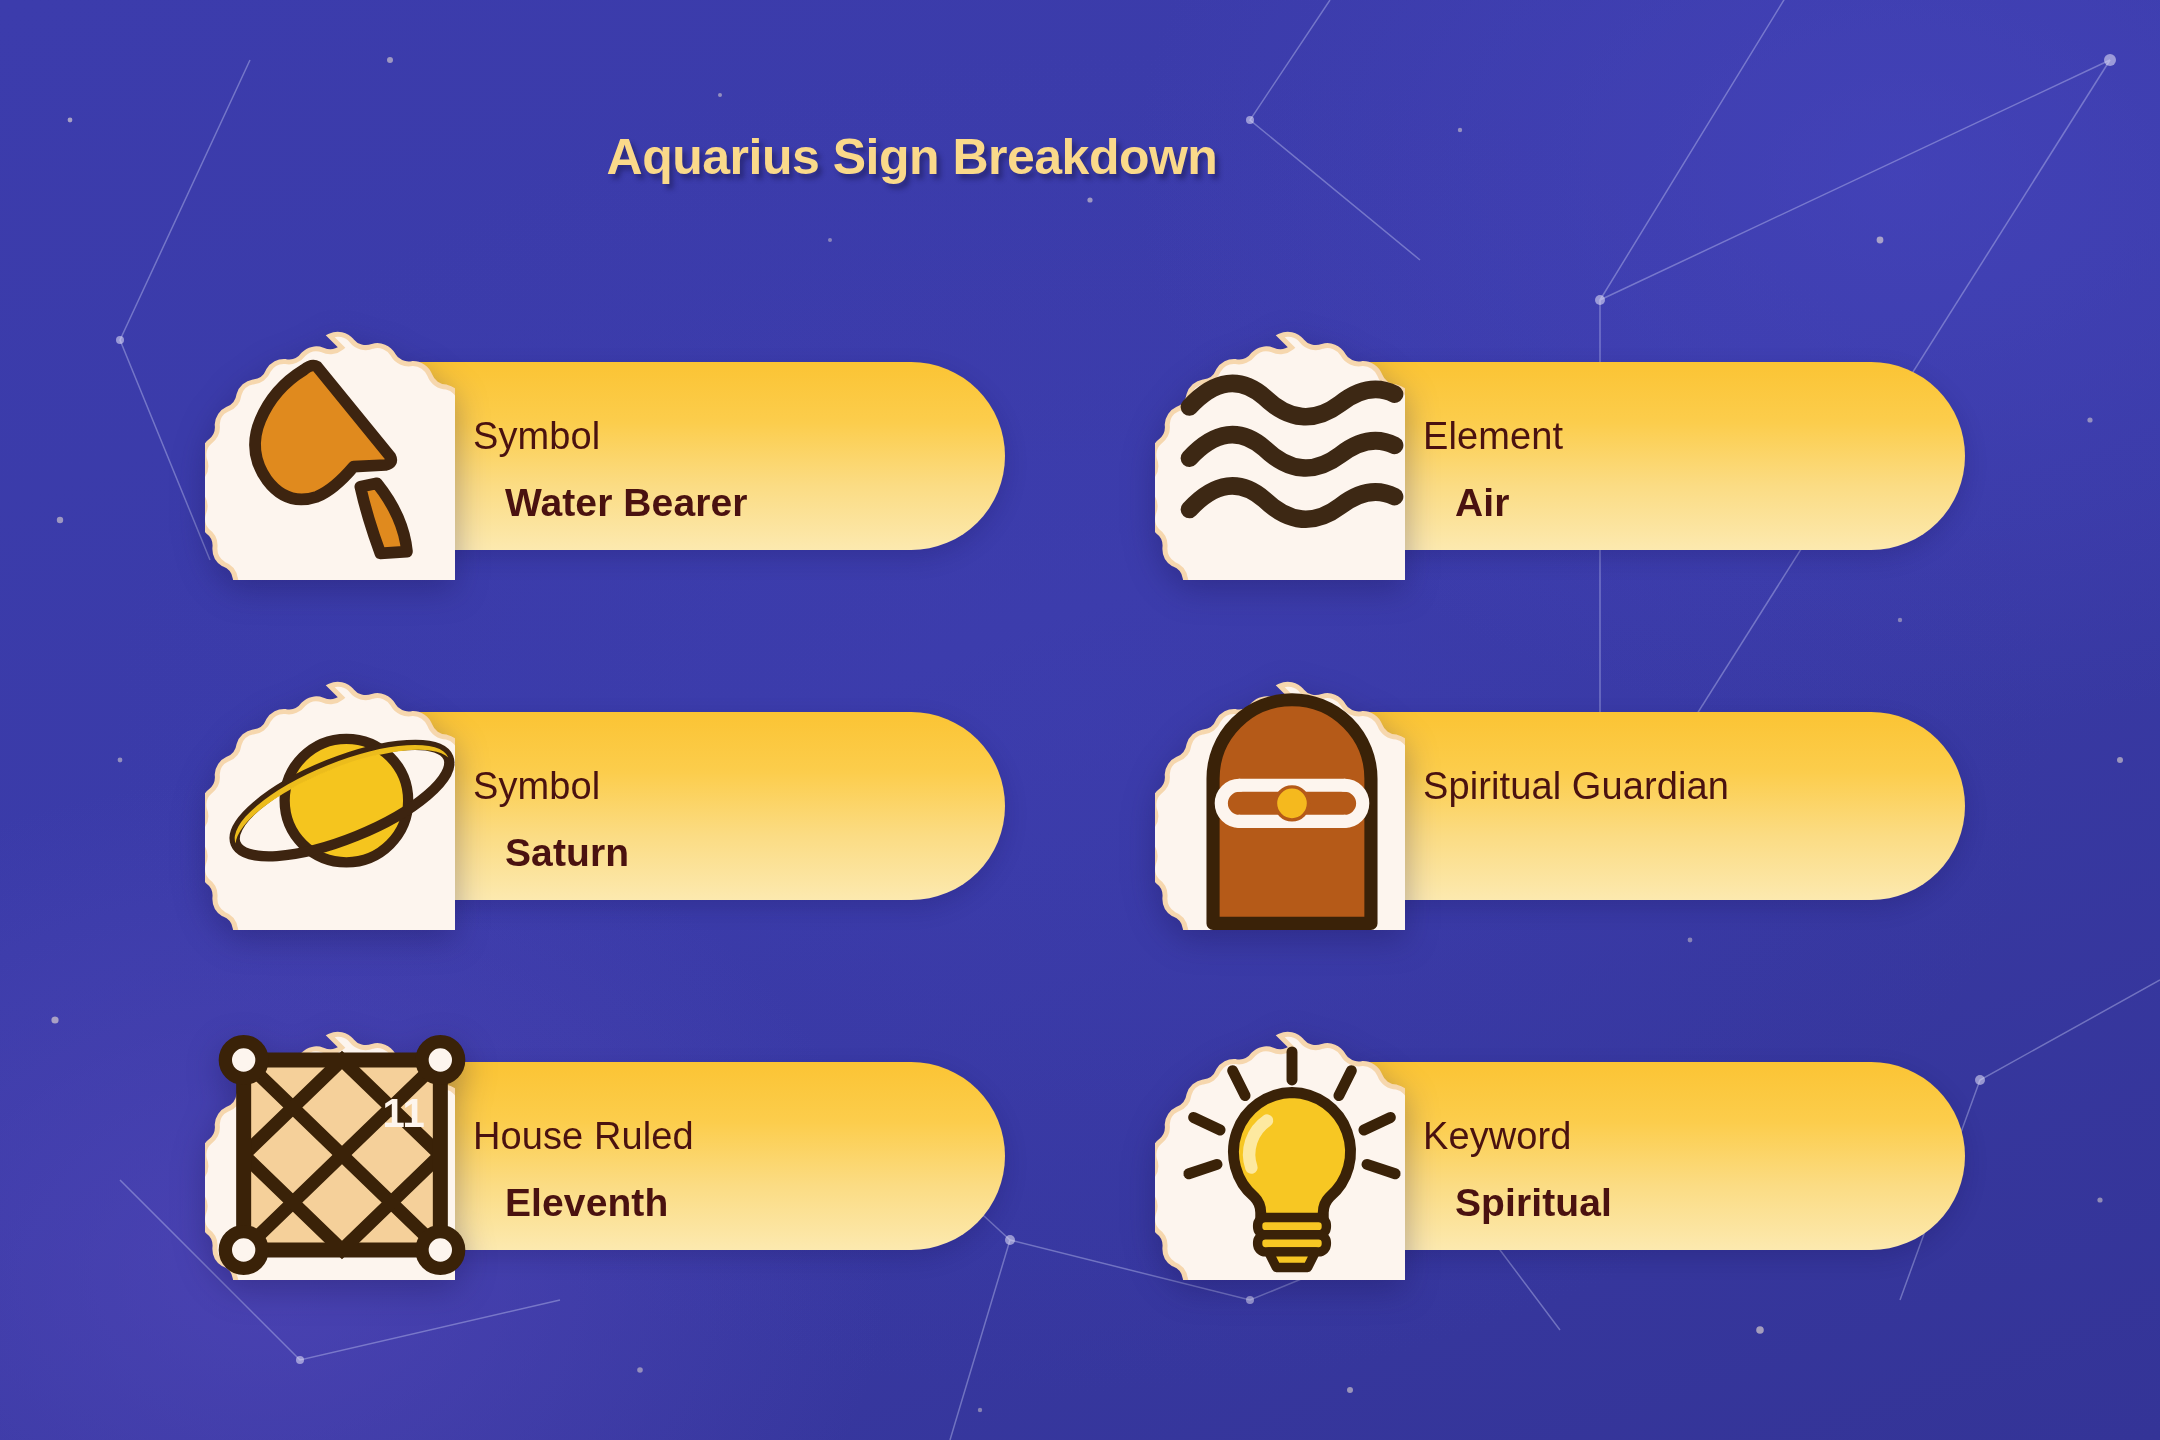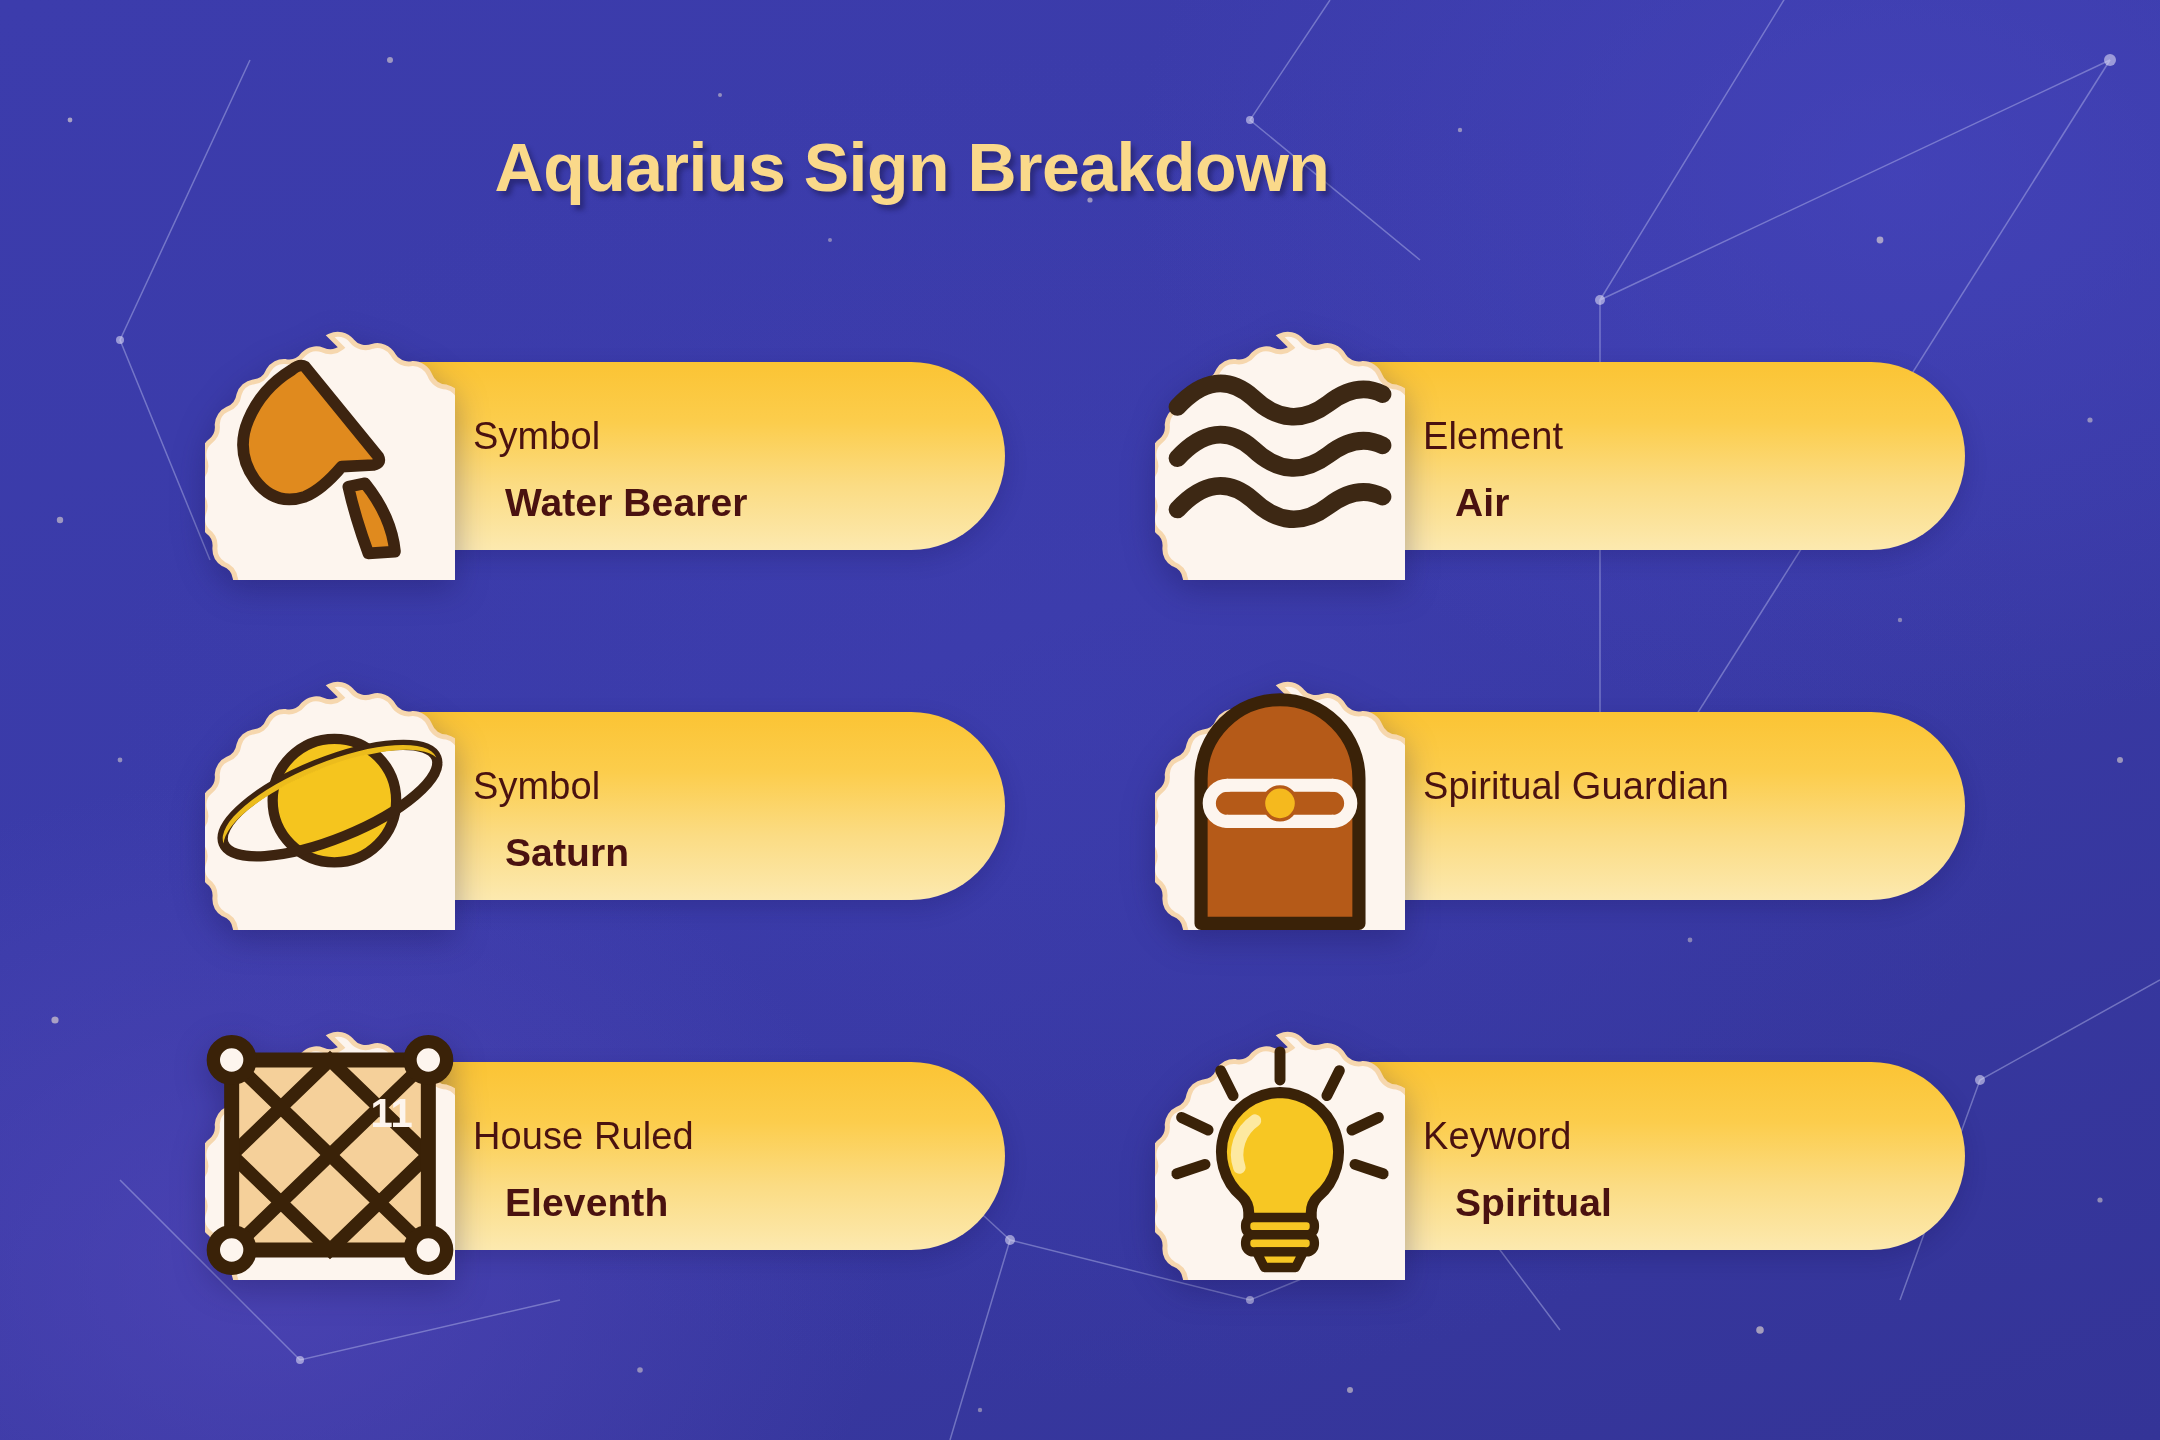--- a/index.html
+++ b/index.html
@@ -21,21 +21,21 @@
       radial-gradient(ellipse 1300px 900px at 50% 50%, rgba(64,63,180,.40) 0%, rgba(50,50,150,0) 75%),
       linear-gradient(160deg, #3C3CAC 0%, #3A3BA8 45%, #343497 100%);
   }
   #constellations { position:absolute; inset:0; }
   #starfield { position:absolute; inset:0; }
 
   
   .title {
     position:absolute; top:128px; left:0; width:1824px;
     text-align:center;
-    font-size:68px; font-weight:bold;
+    font-size:50px; font-weight:bold;
     letter-spacing:-.5px;
     color:#FAD98A;
     text-shadow:4px 5px 5px rgba(22,20,70,.45);
     white-space:nowrap;
   }
 
   
   .grid { position:absolute; top:330px; left:0; width:2160px; }
   .row { position:relative; height:350px; }
   .card { position:absolute; width:800px; height:250px; }
@@ -62,21 +62,21 @@
   }
 
   
   .badge {
     position:absolute; left:0; top:0;
     width:250px; height:250px;
     filter:drop-shadow(0 10px 16px rgba(22,18,78,.34));
   }
   .badge svg { display:block; width:250px; height:250px; }
   .badge .icon-layer {
-    position:absolute; left:0; top:0; width:250px; height:250px;
+    position:absolute; left:12px; top:0; width:250px; height:250px;
     display:flex; align-items:center; justify-content:center;
   }
 </style>
 </head>
 <body>
 
 <div id="stage">
 
   <svg id="constellations" viewBox="0 0 2160 1440" preserveAspectRatio="none">
     <g stroke="#C9CCF5" stroke-width="1.5" fill="none" opacity="0.40">

